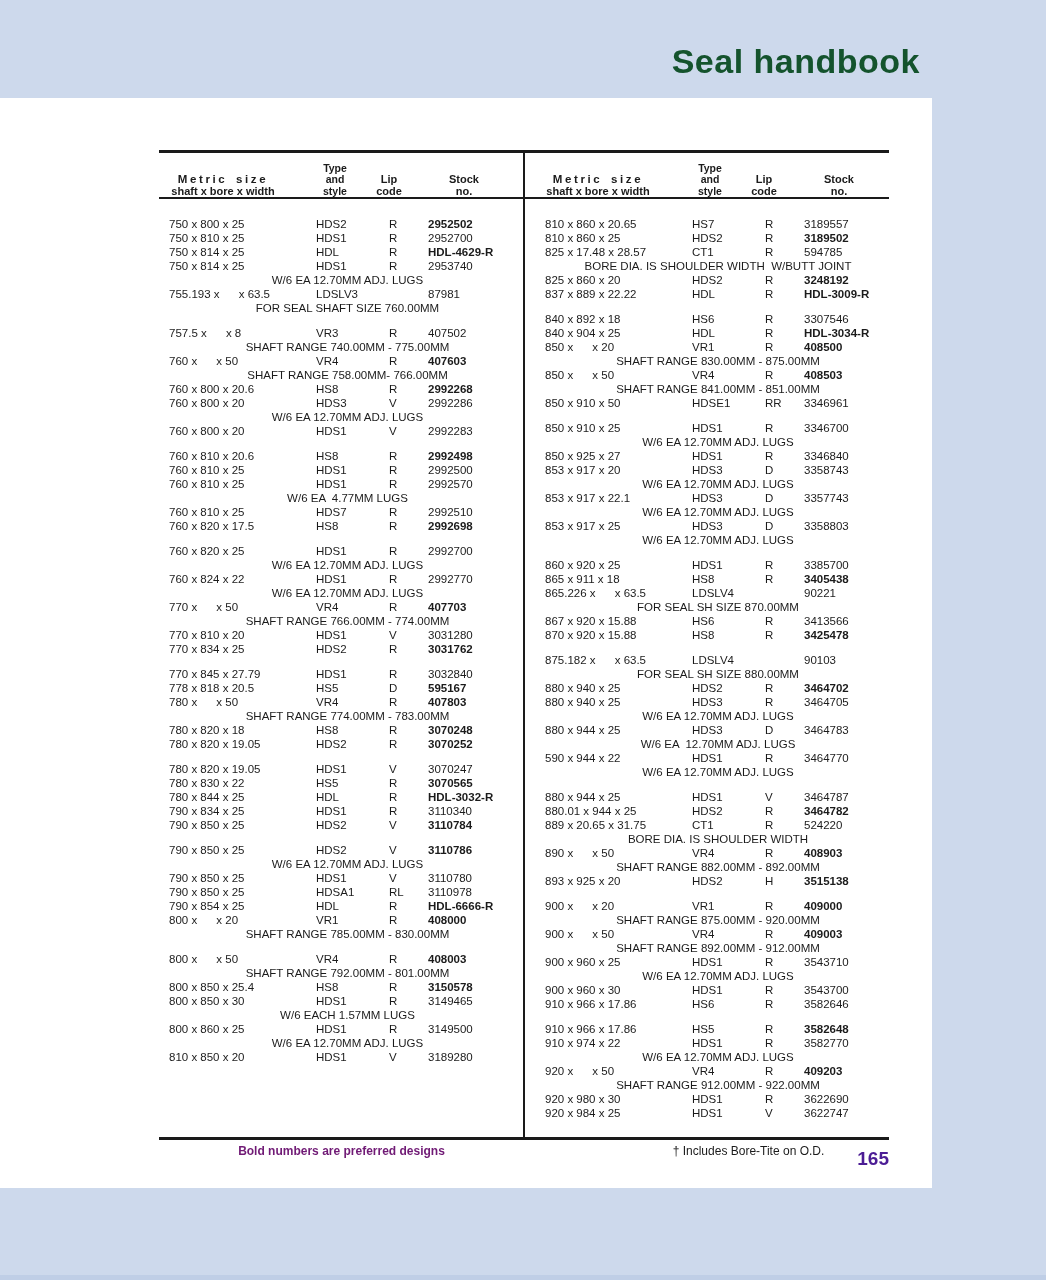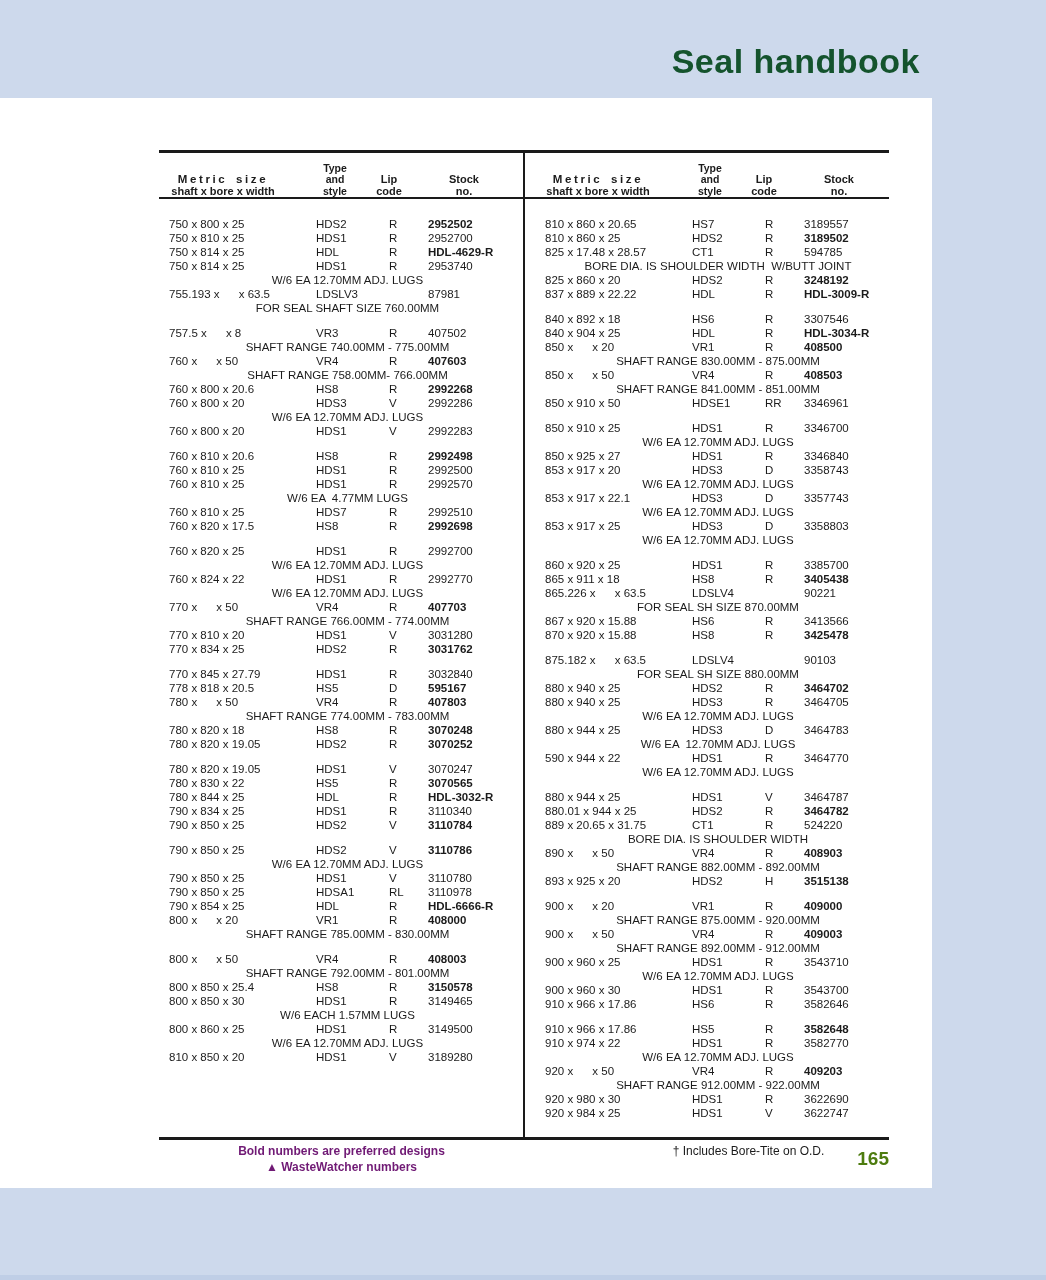--- a/index.html
+++ b/index.html
@@ -90,21 +90,21 @@
     position: absolute; left: 159px; top: 1144px; width: 365px;
     text-align: center; font-size: 12px; line-height: 15.5px; color: #701a75; font-weight: bold;
   }
   .boretite {
     position: absolute; left: 556px; top: 1144px; width: 365px;
     text-align: center; padding-left: 20px;
     font-size: 12px; color: #1b1b1b;
   }
   .pageno {
     position: absolute; left: 159px; top: 1148px; width: 730px;
-    text-align: right; font-size: 19px; font-weight: bold; color: #4d7c0f;
+    text-align: right; font-size: 19px; font-weight: bold; color: #4c1d95;
   }
 </style>
 </head>
 <body>
 
 <div class="sheet">
 
   <div class="white-area"></div>
 
   <div class="brand">Seal handbook</div>
@@ -688,21 +688,20 @@
             <span class="td stock">3622747</span>
           </div>
         </div>
     </div>
 
     <div class="vdiv"></div>
   </div>
 
   <div class="legend">
     <div><b>Bold numbers</b><span> are preferred designs</span></div>
-    <div><span>▲ WasteWatcher numbers</span></div>
   </div>
 
   <div class="boretite">† Includes Bore-Tite on O.D.</div>
 
   <div class="pageno">165</div>
 
   <div class="bottom-edge"></div>
 </div>
 
 </body></html>

